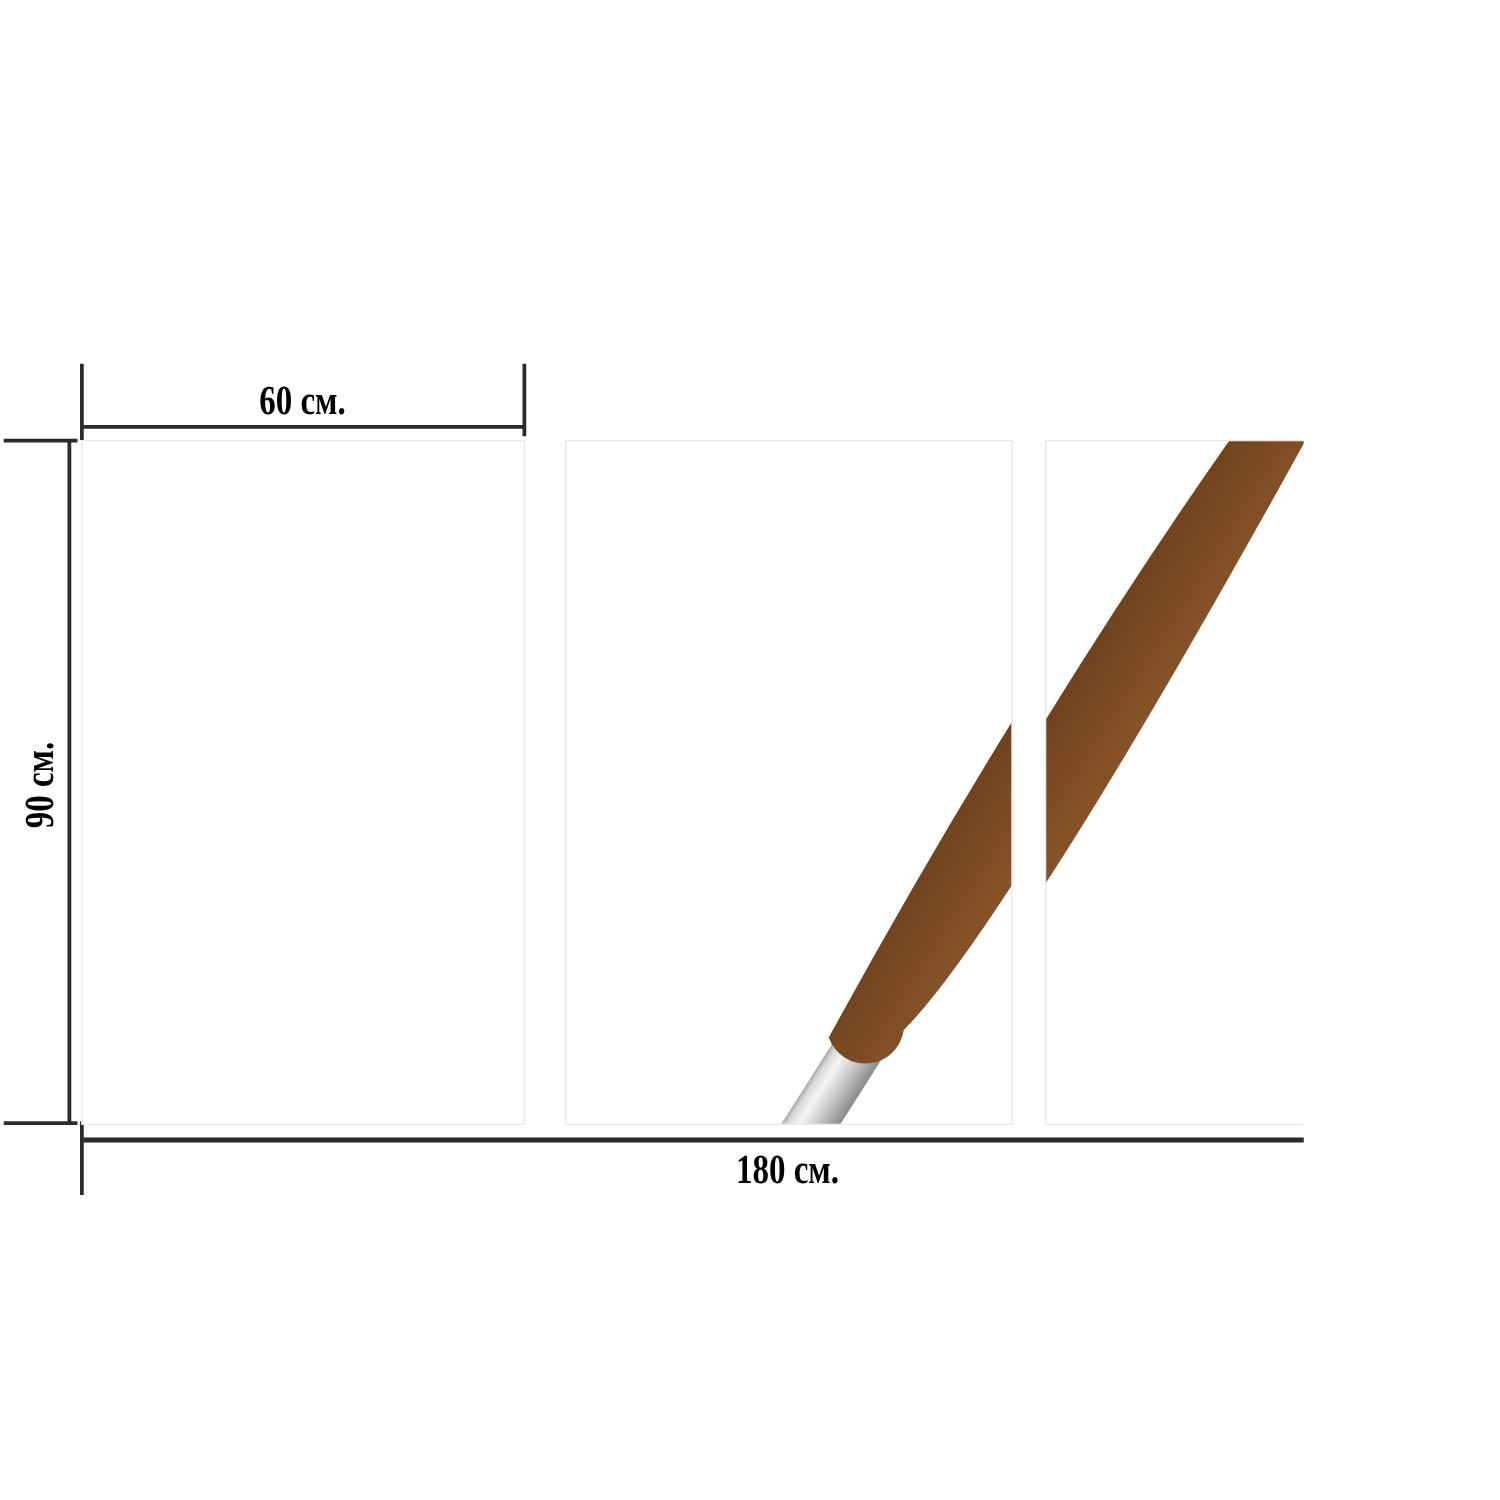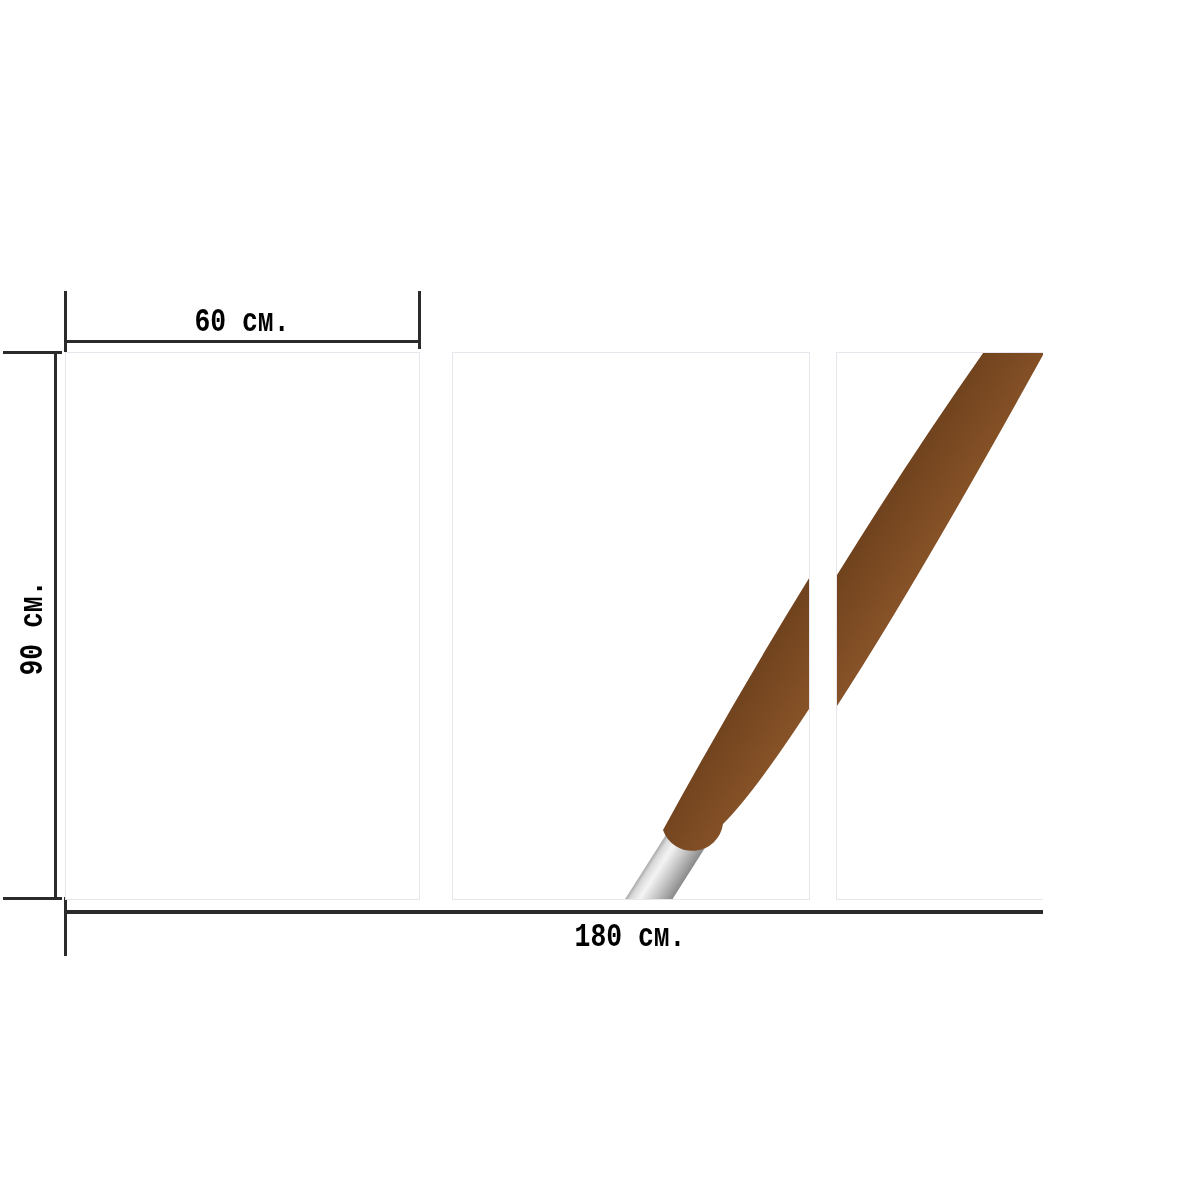--- a/index.html
+++ b/index.html
@@ -1,19 +1,19 @@
 <!DOCTYPE html>
 <html style="--background: #ffffff; --annotation: #2b2b2b; --panel-border: #e6e6ec; --handle-dark: #6f421d; --handle-mid: #7b4a23; --handle-light: #875227; --ferrule-edge: #a8a8a8; --ferrule-bright: #f4f4f4; --ferrule-mid: #c9c9c9; --ferrule-dark: #8a8a8a;"><head>
 <meta charset="utf-8">
 <style>
   html,body { margin:0; padding:0; background:#fff; }
   .stage {
     position:relative; width:1043px; height:1200px;
     background:var(--background,#fff);
-    font-family:Liberation Mono, monospace;
+    font-family:Liberation Serif, serif;
     overflow:hidden;
   }
   .panel {
     position:absolute; top:352px; height:548px;
     background:#fff;
     border:1px solid var(--panel-border,#e6e6ec);
     box-sizing:border-box;
     overflow:hidden;
   }
   .panel-left   { left:65px;  width:355px; }

